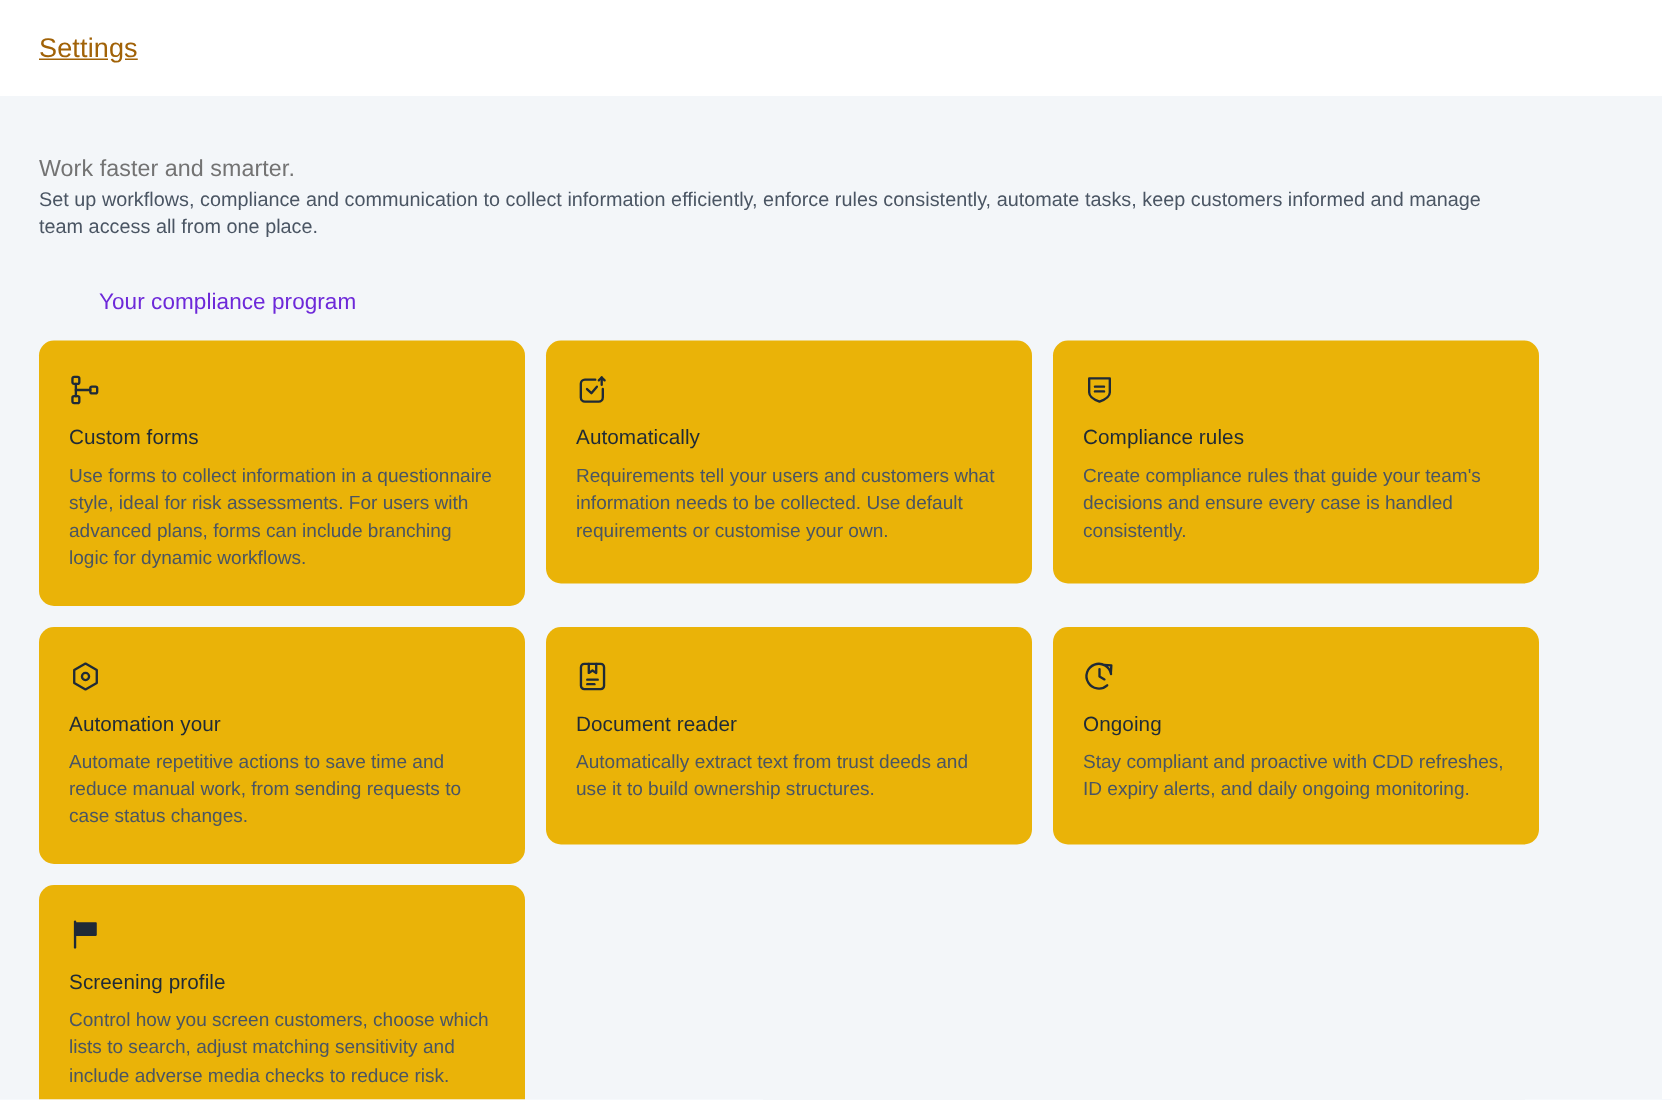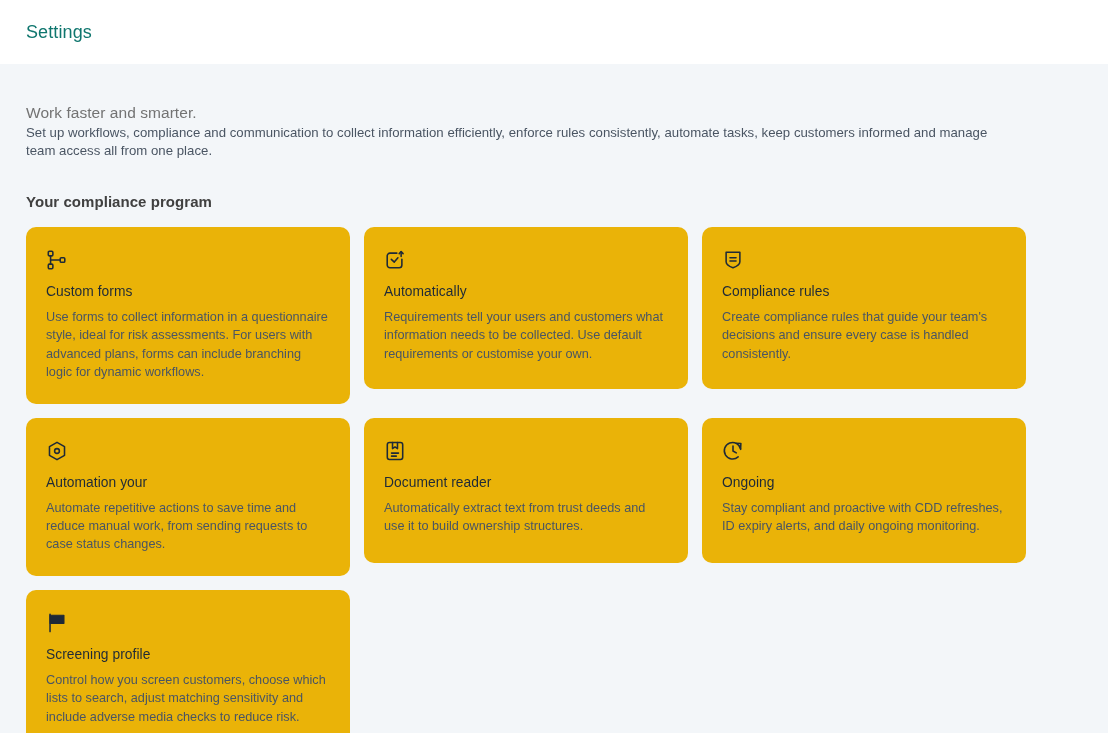--- a/index.html
+++ b/index.html
@@ -32,22 +32,23 @@
     min-height: 64px;
     background: #ffffff;
     display: flex;
     align-items: center;
     padding: 0 26px;
   }
 
   .header-title {
     font-size: 18px;
     font-weight: 400;
-    color: #0f766e;
+    color: #a16207;
     letter-spacing: 0.1px;
+    text-decoration: underline;
   }
 
   
   .body-scroll {
     flex: 1;
     background: #f3f6f9;
     padding: 0 26px;
     overflow: hidden;
     position: relative;
   }
@@ -68,23 +69,24 @@
     font-size: 13.2px;
     line-height: 1.36;
     color: #4a5563;
     max-width: 975px;
     letter-spacing: 0.02px;
   }
 
   .section-title {
     margin-top: 33px;
     font-size: 15px;
-    font-weight: 700;
-    color: #404040;
+    font-weight: 400;
+    color: #6d28d9;
     letter-spacing: 0.05px;
+    margin-left: 40px;
   }
 
   
   .card-grid {
     margin-top: 17px;
     display: grid;
     grid-template-columns: repeat(3, 324px);
     gap: 14px;
     align-items: start;
   }

